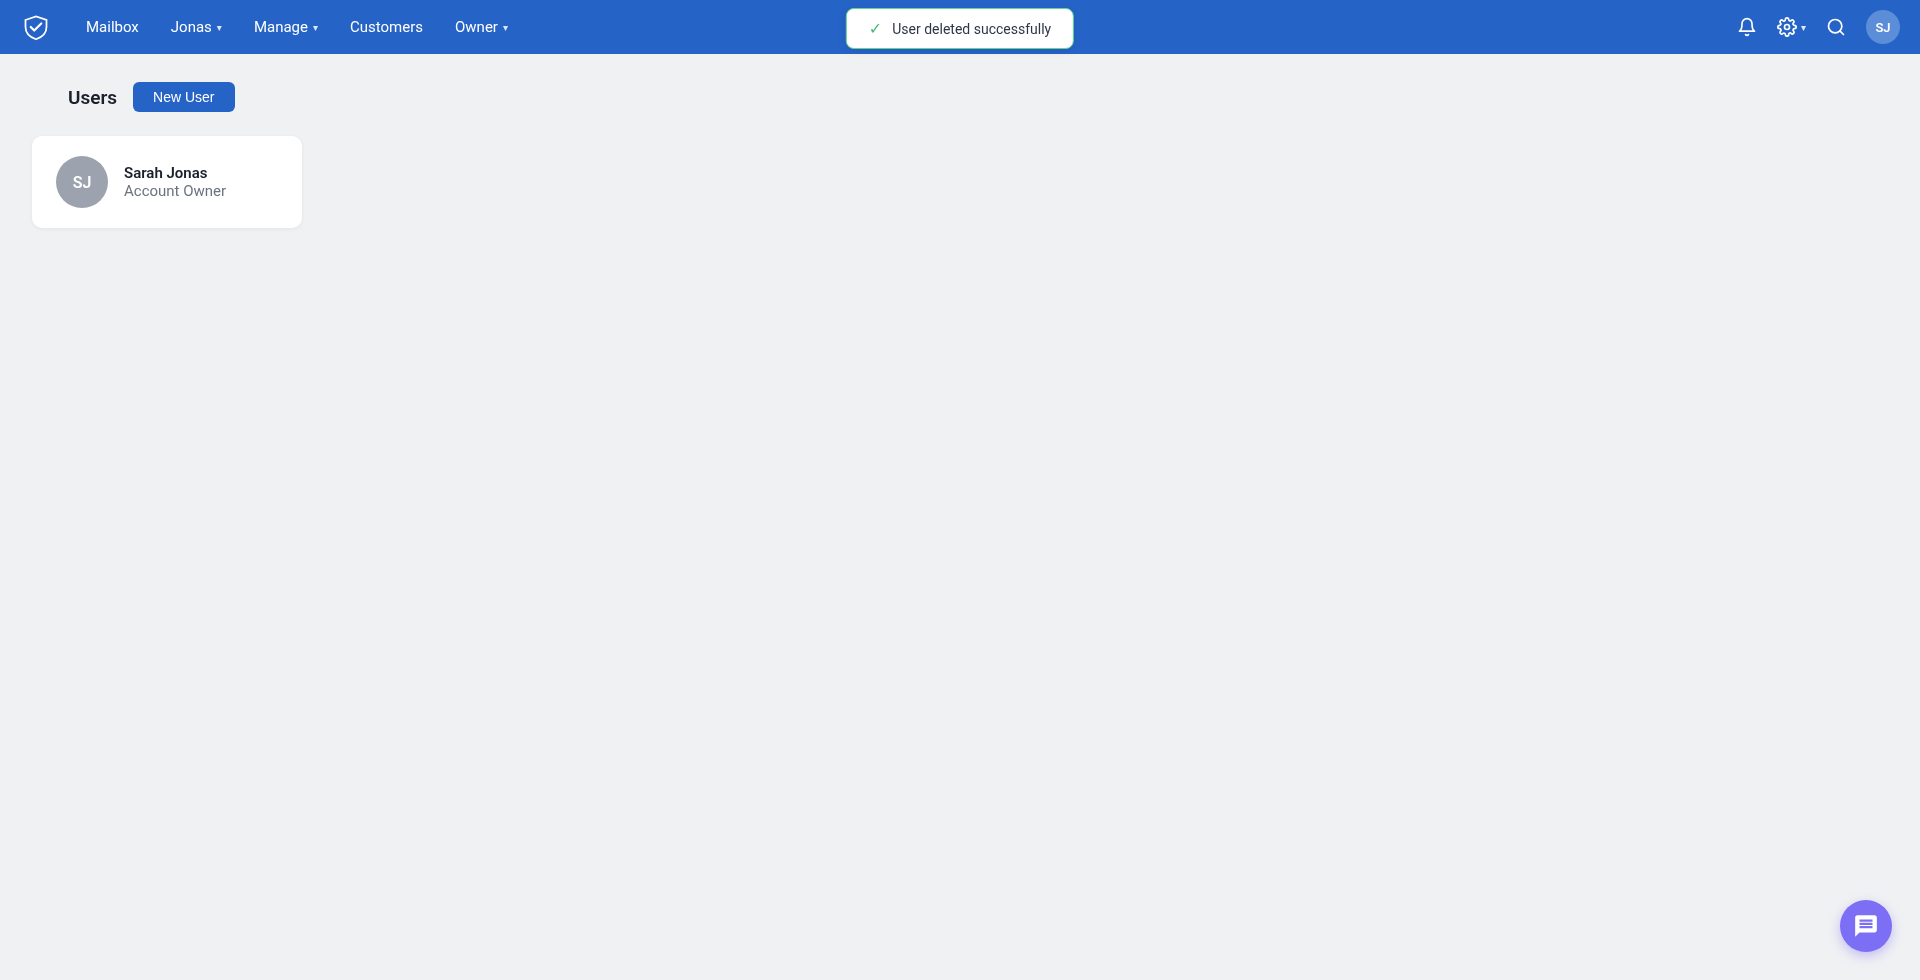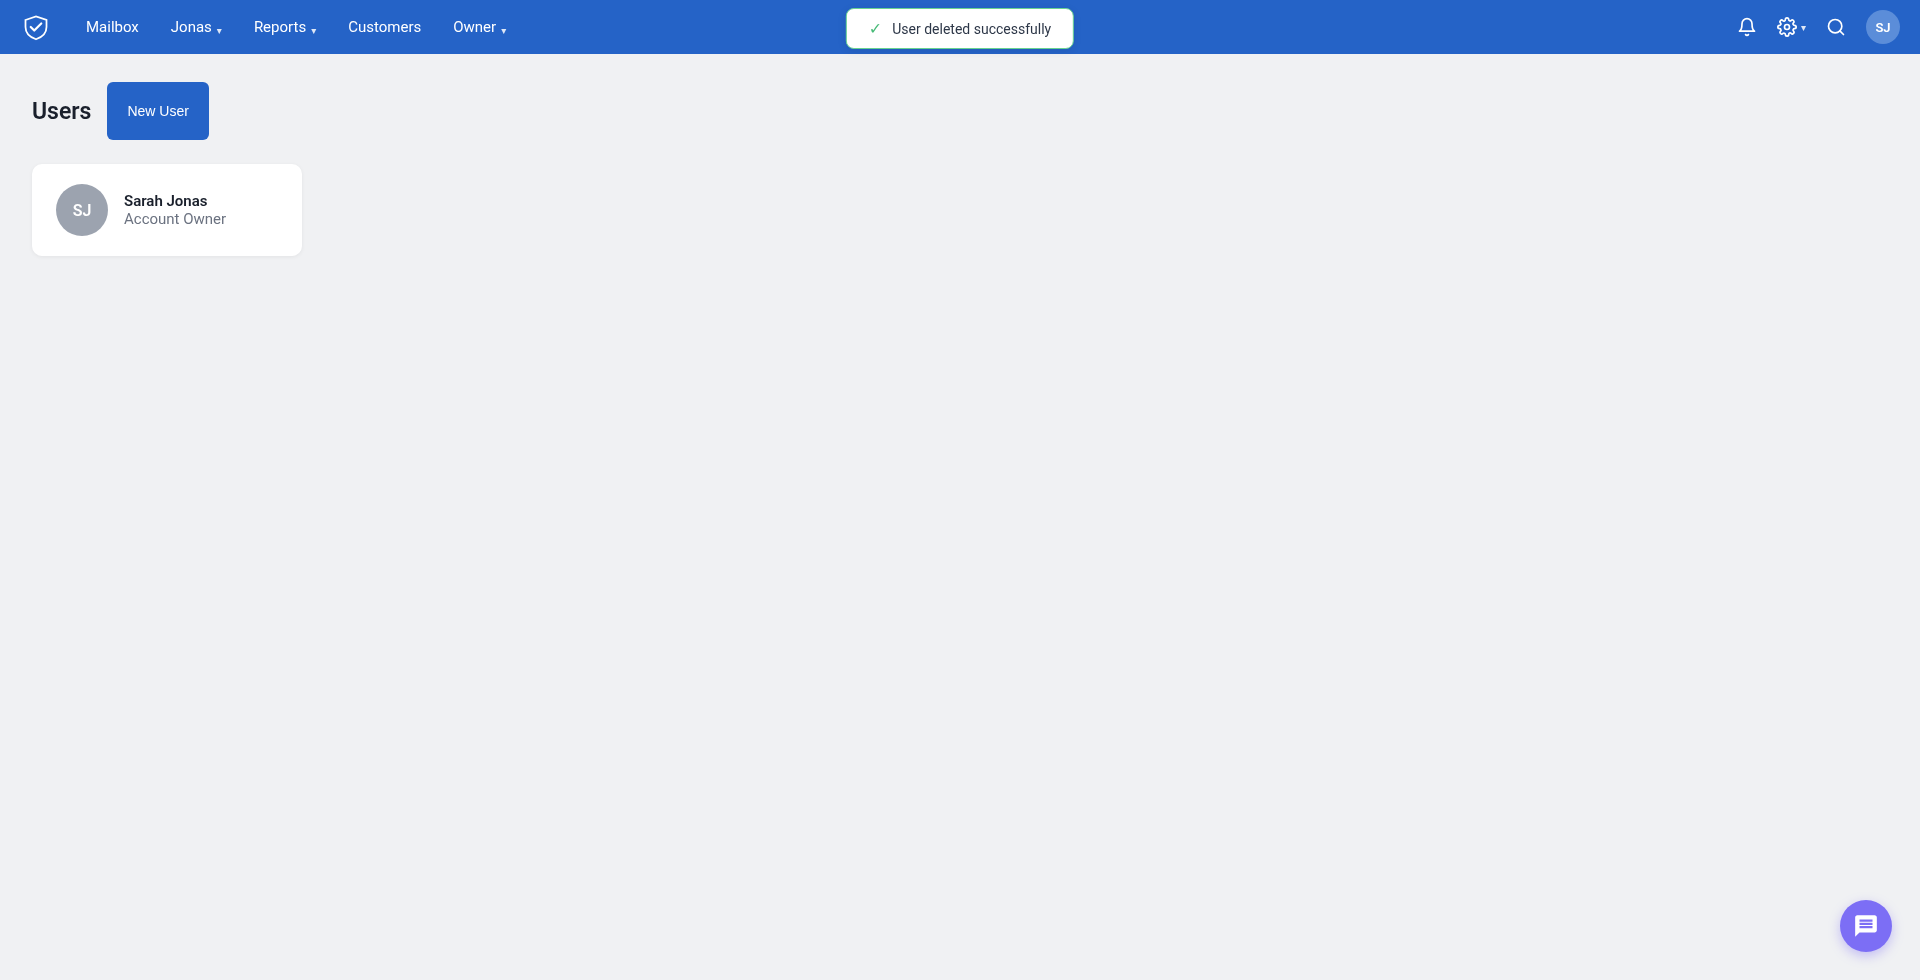--- a/index.html
+++ b/index.html
@@ -47,21 +47,21 @@
       flex: 1;
     }
 
     .nav-item {
       color: #fff;
       font-size: 15px;
       padding: 8px 14px;
       border-radius: 6px;
       cursor: pointer;
       display: flex;
-      align-items: flex-end;
+      align-items: center;
       gap: 5px;
       white-space: nowrap;
       text-decoration: none;
     }
 
     .nav-chevron {
       font-size: 10px;
       opacity: 0.85;
     }
 
@@ -137,31 +137,32 @@
     }
 
     .page-header {
       display: flex;
       align-items: center;
       gap: 16px;
       margin-bottom: 24px;
     }
 
     .page-title {
-      font-size: 23px;
+      font-size: 19px;
       font-weight: 600;
       color: #1a202c;
+      margin-left: 36px;
     }
 
     .new-user-btn {
       background: #2563c7;
       color: #fff;
       border: none;
       border-radius: 6px;
-      padding: 21px 20px;
+      padding: 7px 20px;
       font-size: 14px;
       font-weight: 500;
       cursor: pointer;
     }
 
     
     .users-grid {
       display: flex;
       gap: 16px;
       flex-wrap: wrap;
@@ -245,21 +246,21 @@
 
   <div class="nav-links">
     <a class="nav-item">
       <span>Mailbox</span>
     </a>
     <a class="nav-item">
       <span>Jonas</span>
       <span class="nav-chevron">▾</span>
     </a>
     <a class="nav-item">
-      <span>Reports</span>
+      <span>Manage</span>
       <span class="nav-chevron">▾</span>
     </a>
     <a class="nav-item">
       <span>Customers</span>
     </a>
     <a class="nav-item">
       <span>Owner</span>
       <span class="nav-chevron">▾</span>
     </a>
   </div>

